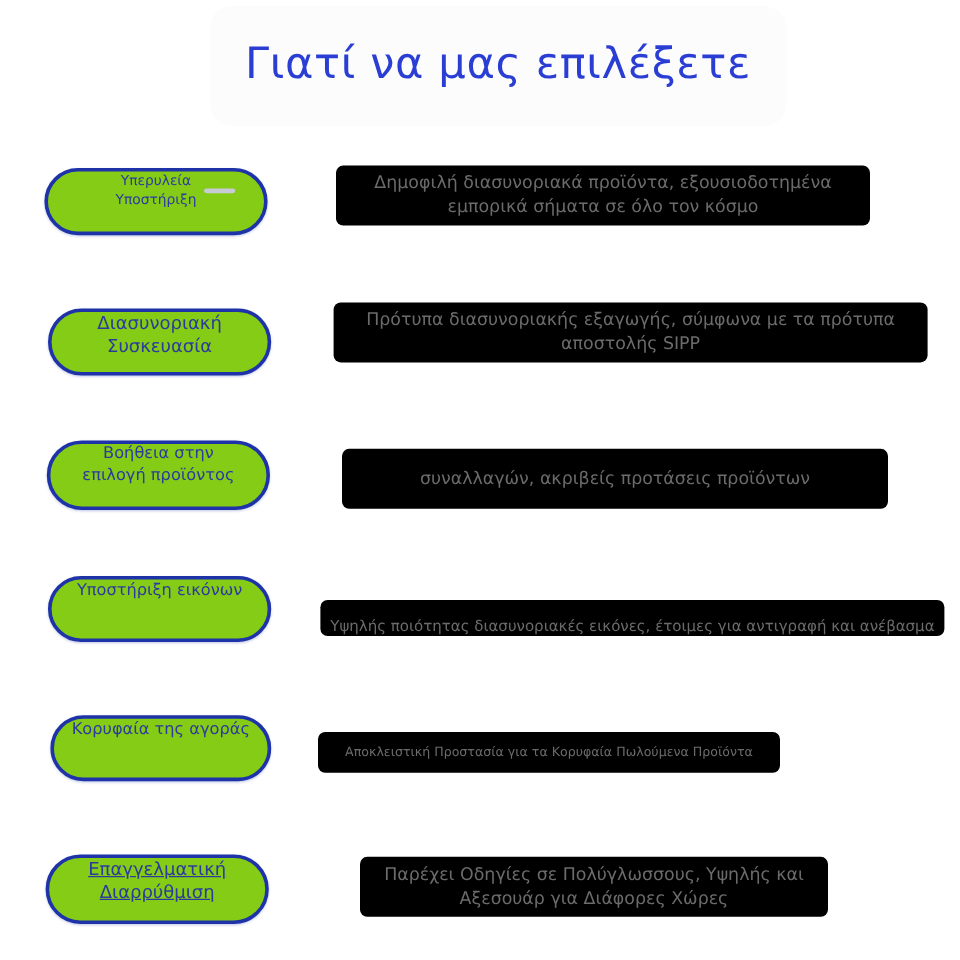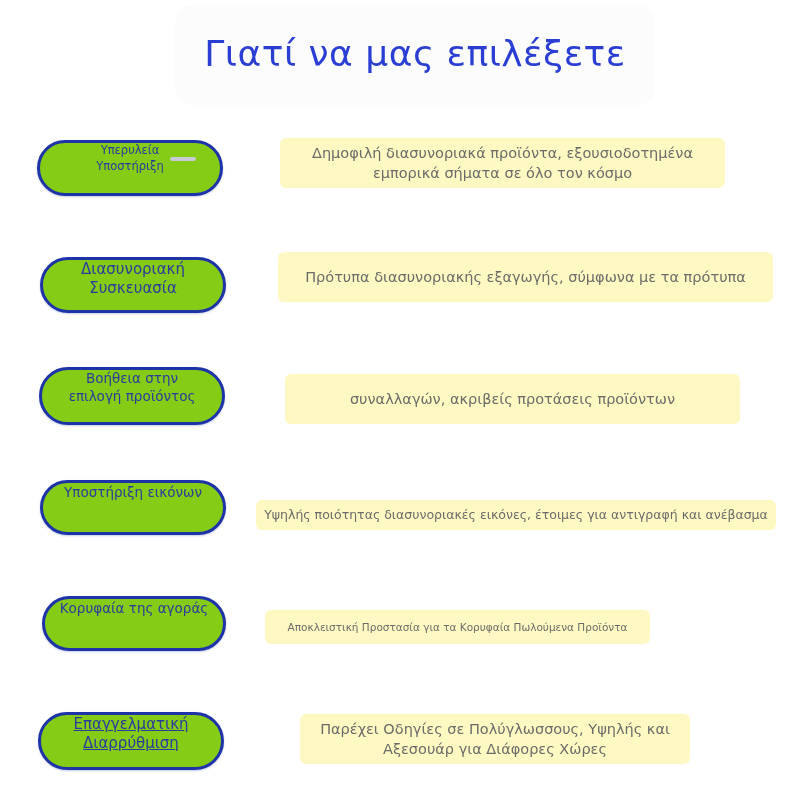--- a/index.html
+++ b/index.html
@@ -18,21 +18,21 @@
     }
     .pill {
       position: absolute; border: 3px solid #1e33a8; border-radius: 30px;
       background: #84cc16; box-sizing: border-box;
       display: flex; align-items: flex-start; justify-content: center; text-align: center;
       color: #2c3a9e; line-height: 1.35;
       box-shadow: 0 1px 2px rgba(30,51,168,0.25);
     }
     .pill span { display: block; }
     .desc-box {
-      position: absolute; background: #fef9c3; border-radius: 6px;
+      position: absolute; background: #000000; border-radius: 6px;
       display: flex; align-items: center; justify-content: center; text-align: center;
       color: #6b6b6b; line-height: 1.4;
     }
     .blur-mark {
       position: absolute; width: 26px; height: 4px; background: #c8cad6; border-radius: 2px; filter: blur(0.6px);
     }
   </style>
 </head>
 <body>
 
@@ -56,41 +56,42 @@
 
 <div class="pill" style="left:40px; top:257px; width:186px; height:56px; font-size:15px; line-height:1.25;">
   <div>
     <span>Διασυνοριακή</span>
     <span>Συσκευασία</span>
   </div>
 </div>
 <div class="desc-box" style="left:278px; top:252px; width:495px; height:50px; font-size:14.5px;">
   <div>
     <span style="display:block">Πρότυπα διασυνοριακής εξαγωγής, σύμφωνα με τα πρότυπα</span>
+    <span style="display:block">αποστολής SIPP</span>
   </div>
 </div>
 
 <div class="pill" style="left:39px; top:367px; width:186px; height:58px; font-size:13.5px; line-height:1.3;">
   <div>
     <span>Βοήθεια στην</span>
     <span>επιλογή προϊόντος</span>
   </div>
 </div>
 <div class="desc-box" style="left:285px; top:374px; width:455px; height:50px; font-size:14.5px;">
   <div>
     <span style="display:block">συναλλαγών, ακριβείς προτάσεις προϊόντων</span>
   </div>
 </div>
 
 <div class="pill" style="left:40px; top:480px; width:186px; height:55px; font-size:13.5px;">
   <div>
     <span>Υποστήριξη εικόνων</span>
   </div>
 </div>
-<div class="desc-box" style="left:256px; top:500px; width:520px; height:30px; font-size:12.5px;">
+<div class="desc-box" style="left:267px; top:500px; width:520px; height:30px; font-size:12.5px;align-items:flex-end;">
   <div>
     <span style="display:block">Υψηλής ποιότητας διασυνοριακές εικόνες, έτοιμες για αντιγραφή και ανέβασμα</span>
   </div>
 </div>
 
 <div class="pill" style="left:42px; top:596px; width:184px; height:55px; font-size:13.5px;">
   <div>
     <span>Κορυφαία της αγοράς</span>
   </div>
 </div>

